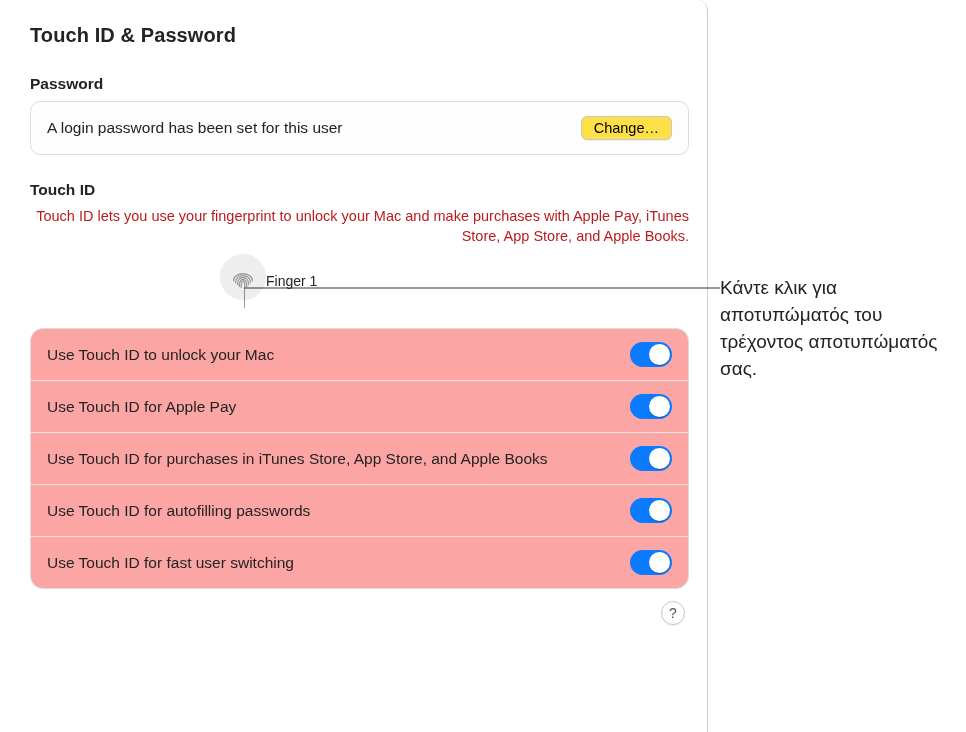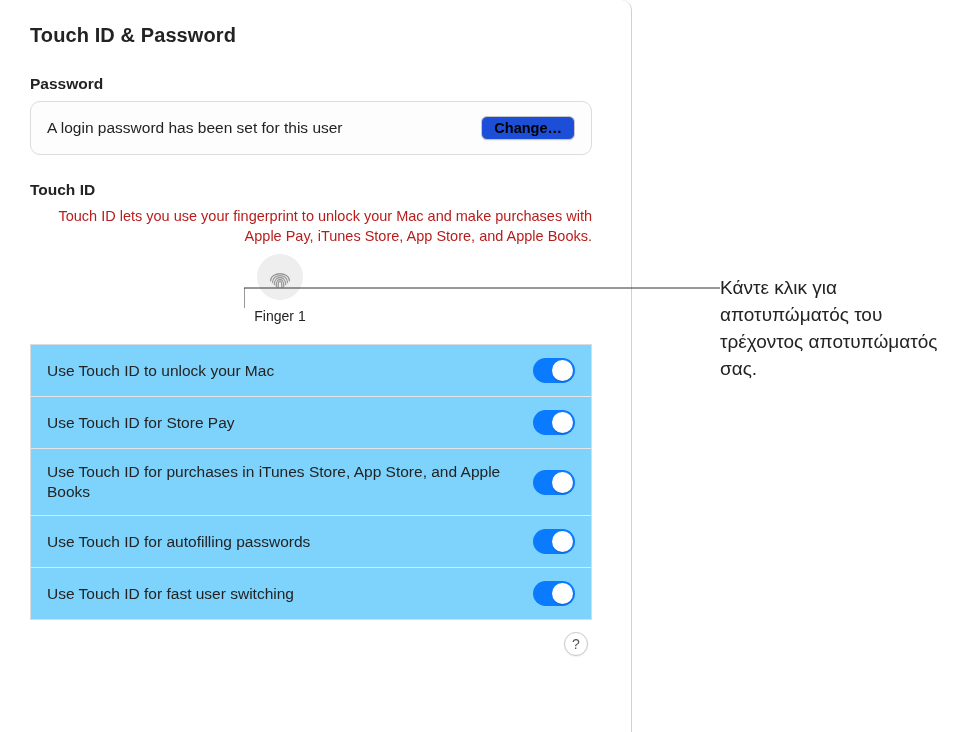--- a/index.html
+++ b/index.html
@@ -7,25 +7,25 @@
     font-family: -apple-system, "Helvetica Neue", Helvetica, Arial, sans-serif;
     background: #fff;
     width: 966px;
     height: 732px;
     position: relative;
     color: #232323;
   }
   .panel {
     position: absolute;
     left: 0; top: 0;
-    width: 632px;
+    width: 708px;
     height: 732px;
     border-right: 1px solid #d0d0d0;
     border-top-right-radius: 10px;
-    padding: 24px 39px 20px 30px;
+    padding: 24px 18px 20px 30px;
     background: #fff;
   }
   .panel-title {
     font-size: 20px;
     font-weight: 700;
     margin-bottom: 28px;
     letter-spacing: 0.1px;
   }
   .section-heading {
     font-size: 15.5px;
@@ -44,45 +44,44 @@
   }
   .box-text {
     font-size: 15.5px;
     color: #232323;
   }
   .mac-button {
     font-size: 14.5px;
     padding: 3px 12px;
     border: 1px solid #c8c8c8;
     border-radius: 6px;
-    background: #1d4ed8;
+    background: #fde047;
     box-shadow: 0 1px 1px rgba(0,0,0,0.06);
     cursor: pointer;
-    font-weight: bold;
   }
   .touchid-section {
     margin-top: 26px;
   }
   .touchid-desc {
     font-size: 14.5px;
     color: #b91c1c;
     line-height: 1.35;
     margin-top: 4px;
     margin-bottom: 8px;
     text-align: right;
   }
   .fingerprints-row {
     display: flex;
     gap: 90px;
     padding-left: 190px;
     margin-bottom: 20px;
   }
   .fp-item {
     display: flex;
-    flex-direction: column;
+    flex-direction: row;
     align-items: center;
     width: 120px;
     cursor: pointer;
   }
   .fp-circle {
     width: 46px;
     height: 46px;
     border-radius: 50%;
     background: #eeeeee;
     display: flex;
@@ -90,22 +89,22 @@
     justify-content: center;
     margin-bottom: 8px;
   }
   .fp-label {
     font-size: 14px;
     color: #232323;
     white-space: nowrap;
   }
   .options-box {
     border: 1px solid #dcdcdc;
-    border-radius: 0;
-    background: #7dd3fc;
+    border-radius: 13px;
+    background: #fca5a5;
   }
   .option-row {
     display: flex;
     align-items: center;
     justify-content: space-between;
     padding: 13px 16px;
     border-top: 1px solid #e6e6e6;
   }
   .option-row:first-child { border-top: none; }
   .option-label {
@@ -198,21 +197,21 @@
         <div class="fp-label">Finger 1</div>
       </div>
     </div>
 
     <div class="options-box">
       <div class="option-row">
         <div class="option-label">Use Touch ID to unlock your Mac</div>
         <div class="switch"></div>
       </div>
       <div class="option-row">
-        <div class="option-label">Use Touch ID for Store Pay</div>
+        <div class="option-label">Use Touch ID for Apple Pay</div>
         <div class="switch"></div>
       </div>
       <div class="option-row">
         <div class="option-label">Use Touch ID for purchases in iTunes Store, App Store, and Apple Books</div>
         <div class="switch"></div>
       </div>
       <div class="option-row">
         <div class="option-label">Use Touch ID for autofilling passwords</div>
         <div class="switch"></div>
       </div>

